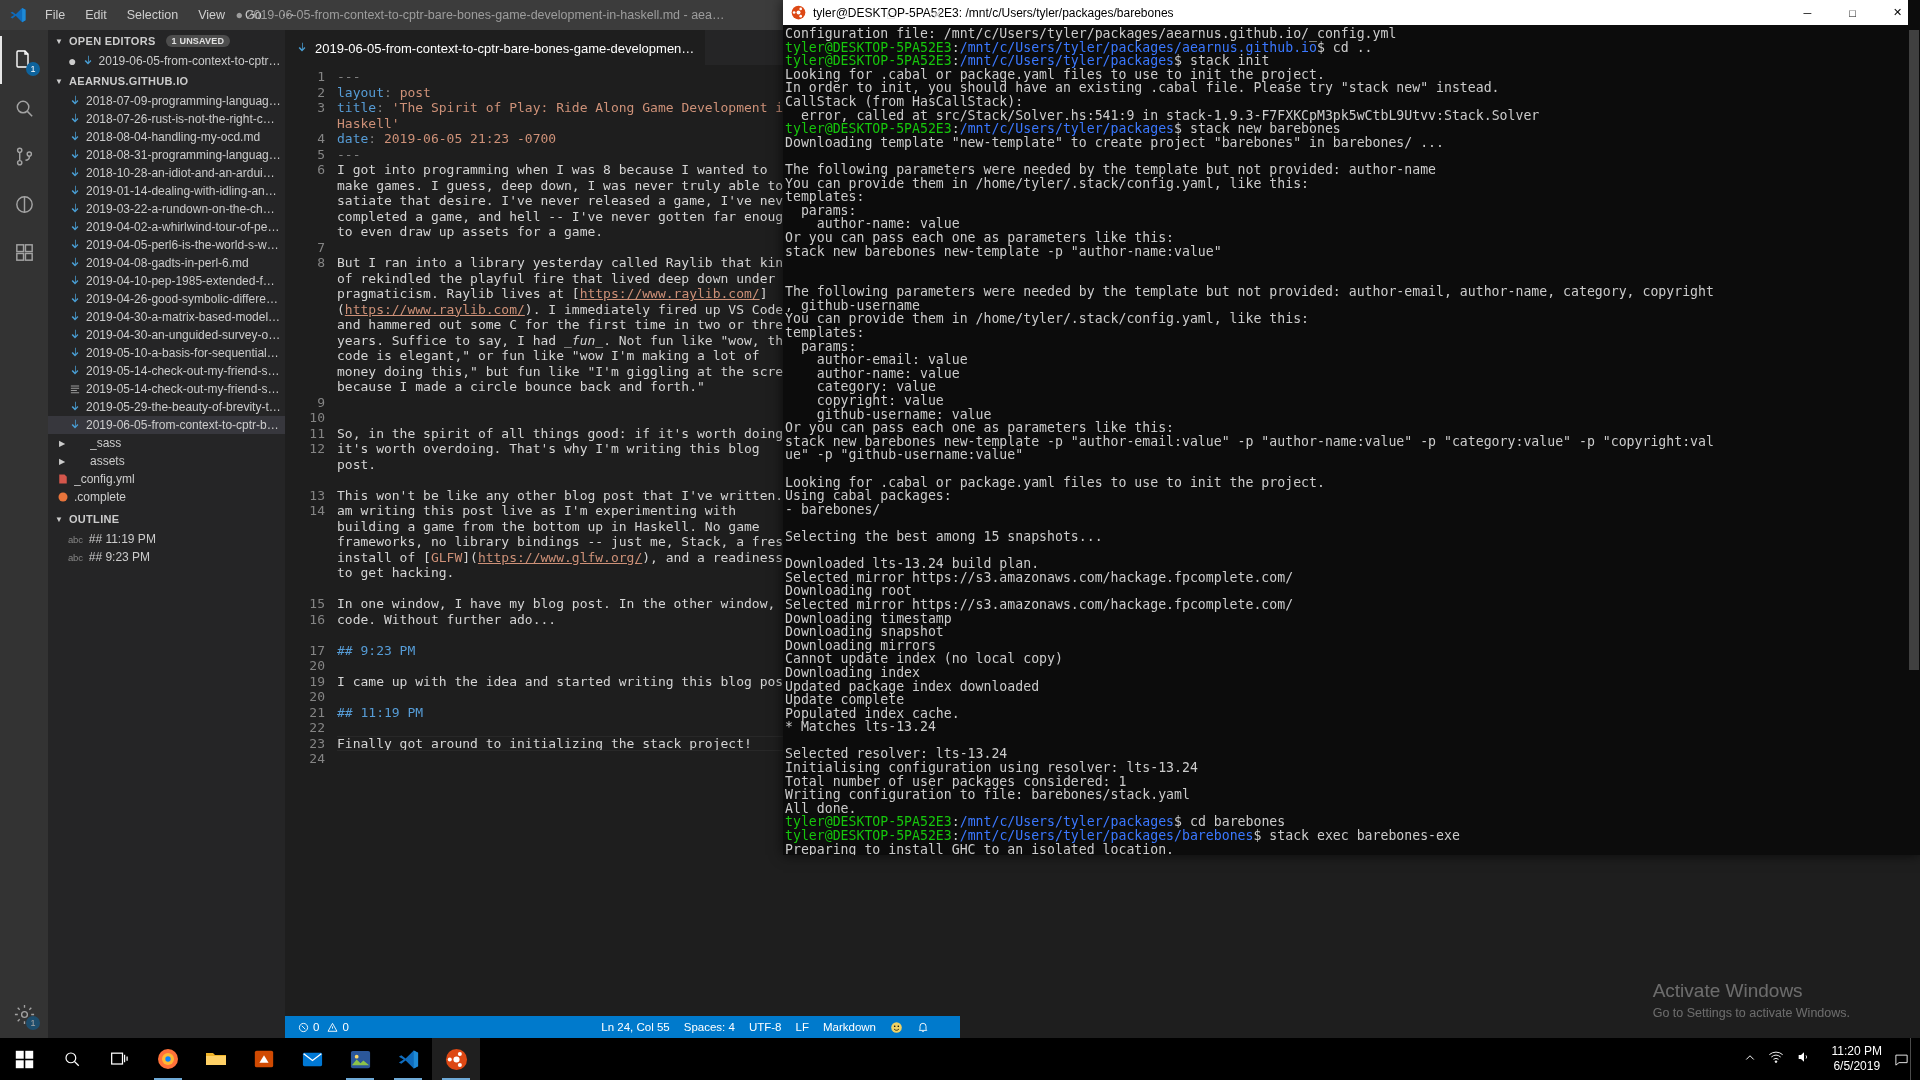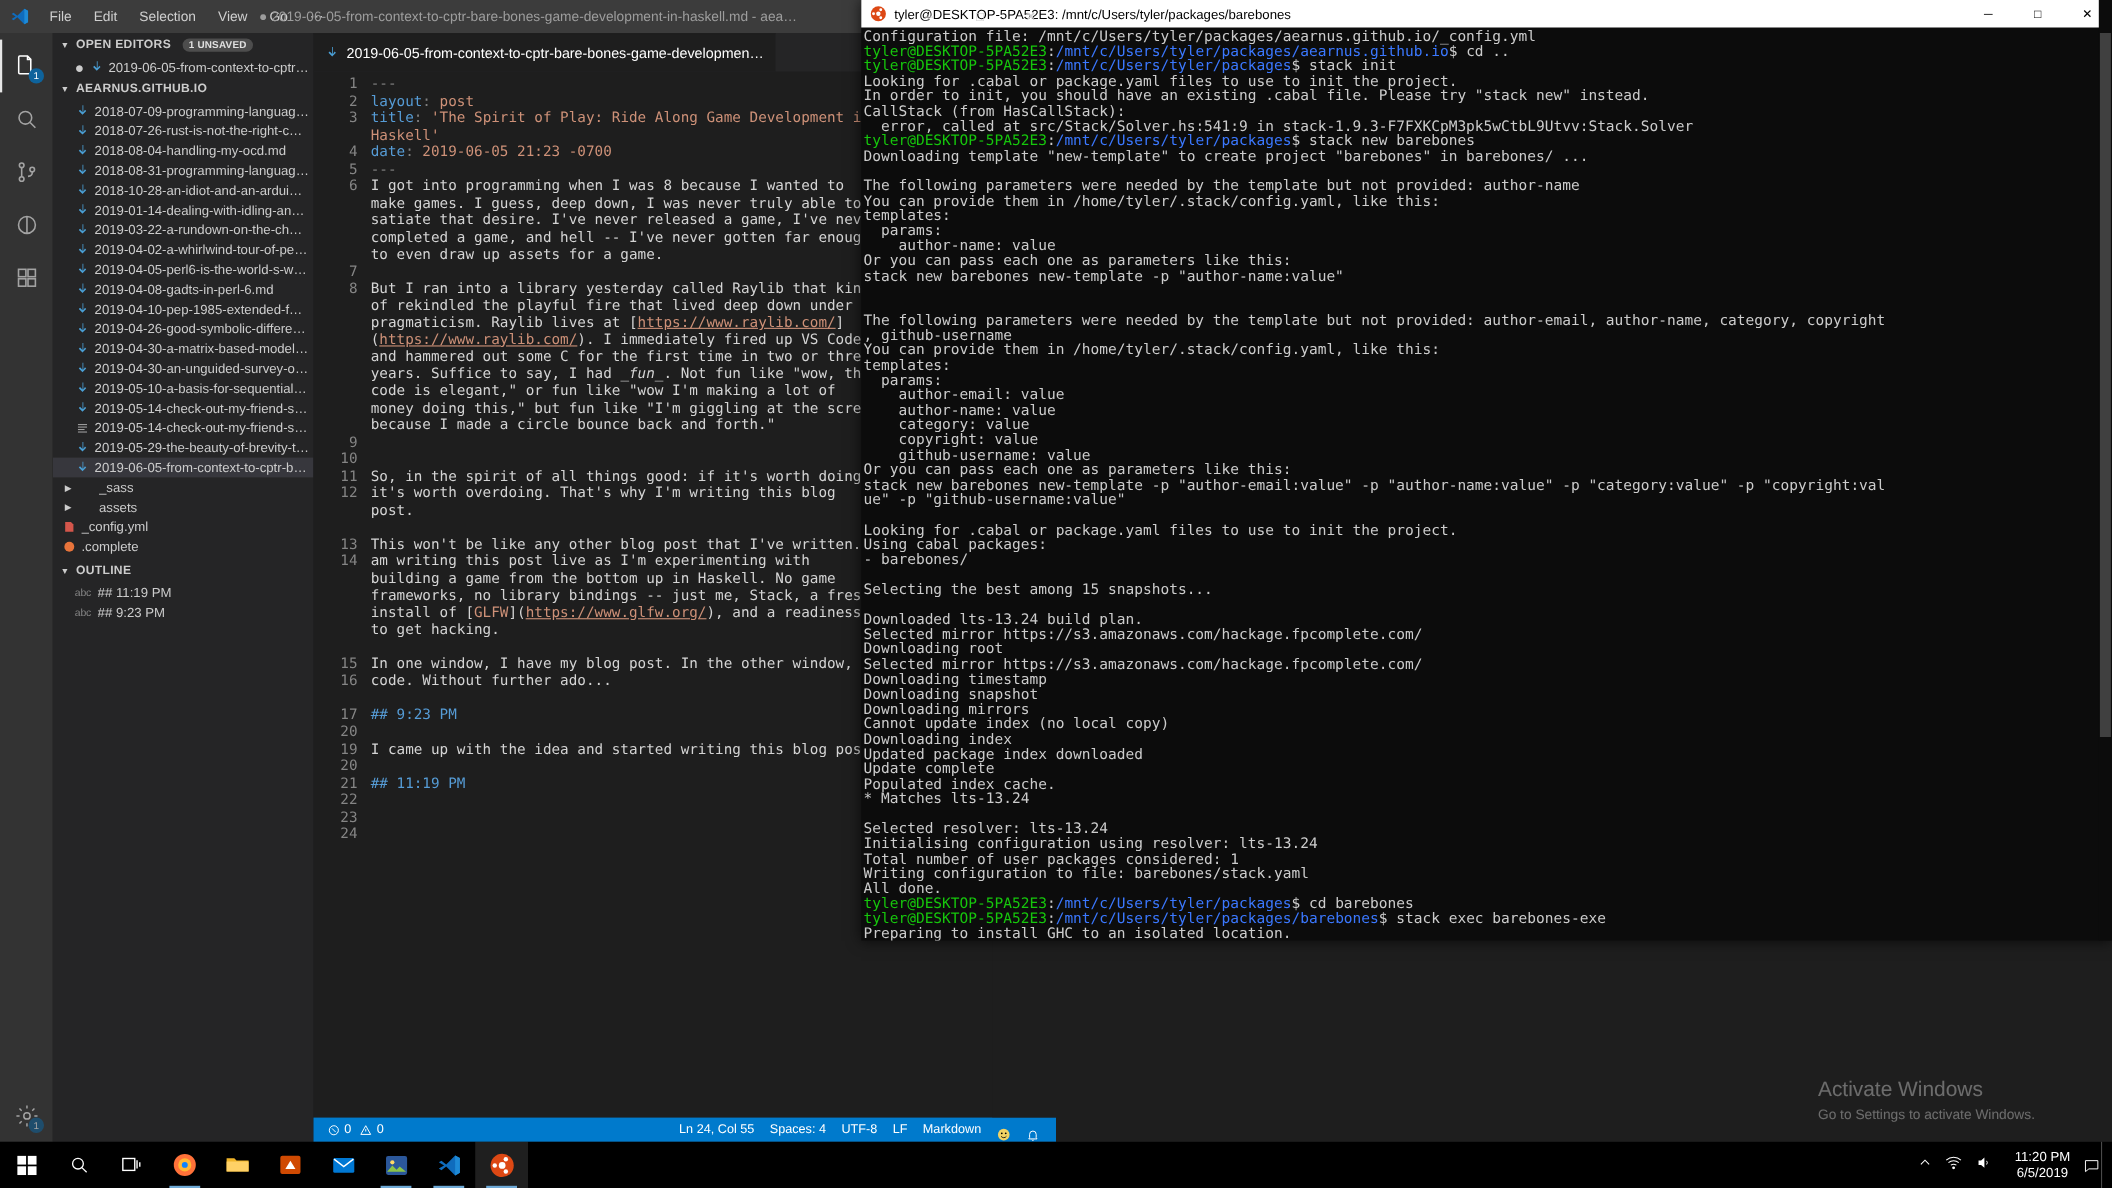--- a/index.html
+++ b/index.html
@@ -131,21 +131,21 @@
   .mm-block { margin: 0 4px 3px 4px; }
   .mm-line { height: 2px; background: #4a4a4a; margin-bottom: 1px; }
   .mm-line.blue { background: #4a6fa0; }
   .mm-slider { position: absolute; left:0; right:0; top:0; height:300px; background: rgba(255,255,255,.03); }
 
   .statusbar {
     height: 22px; background: #007acc; flex: none; display: flex; align-items: center;
     font-size: 11.5px; color: #ffffff;
   }
   .sb-left { display: flex; align-items: center; gap: 0; padding-left: 6px; }
-  .sb-right { margin-left: auto; display: flex; align-items: flex-end; padding-right: 8px; }
+  .sb-right { margin-left: auto; display: flex; align-items: center; padding-right: 24px; }
   .sb-item { padding: 0 7px; line-height: 22px; white-space: nowrap; display: flex; align-items: center; gap: 4px;}
 
   
   #terminal {
     position: absolute; left: 783px; top: 0; width: 1137px; height: 855px;
     background: #0c0c0c; display: flex; flex-direction: column;
     box-shadow: 0 0 12px rgba(0,0,0,.7);
   }
   .term-titlebar {
     height: 25px; background: #ffffff; display: flex; align-items: center;
@@ -577,21 +577,21 @@
 code is elegant," or fun like "wow I'm making a lot of
 money doing this," but fun like "I'm giggling at the screen
 because I made a circle bounce back and forth."</div><div>&nbsp;</div><div>&nbsp;</div><div>So, in the spirit of all things good: if it's worth doing,
 it's worth overdoing. That's why I'm writing this blog
 post.</div><div>&nbsp;</div><div>This won't be like any other blog post that I've written. I
 am writing this post live as I'm experimenting with
 building a game from the bottom up in Haskell. No game
 frameworks, no library bindings -- just me, Stack, a fresh
 install of [<span class="tok-str">GLFW</span>](<span class="tok-link">https://www.glfw.org/</span>), and a readiness
 to get hacking.</div><div>&nbsp;</div><div>In one window, I have my blog post. In the other window, my
-code. Without further ado...</div><div>&nbsp;</div><div><span class="tok-head">## 9:23 PM</span></div><div>&nbsp;</div><div>I came up with the idea and started writing this blog post.</div><div>&nbsp;</div><div><span class="tok-head">## 11:19 PM</span></div><div>&nbsp;</div></div>
+code. Without further ado...</div><div>&nbsp;</div><div><span class="tok-head">## 9:23 PM</span></div><div>&nbsp;</div><div>I came up with the idea and started writing this blog post.</div><div>&nbsp;</div><div><span class="tok-head">## 11:19 PM</span></div><div>&nbsp;</div><div class="cursor-line">Finally got around to initializing the stack project!</div></div>
           </div>
           <div class="minimap">
             <div class="mm-slider"></div>
             <div id="mm">
                 <div class="mm-block">
                   <div class="mm-line" style="width: 5%;"></div>
                 </div>
                 <div class="mm-block">
                   <div class="mm-line blue" style="width: 20%;"></div>
                 </div>

